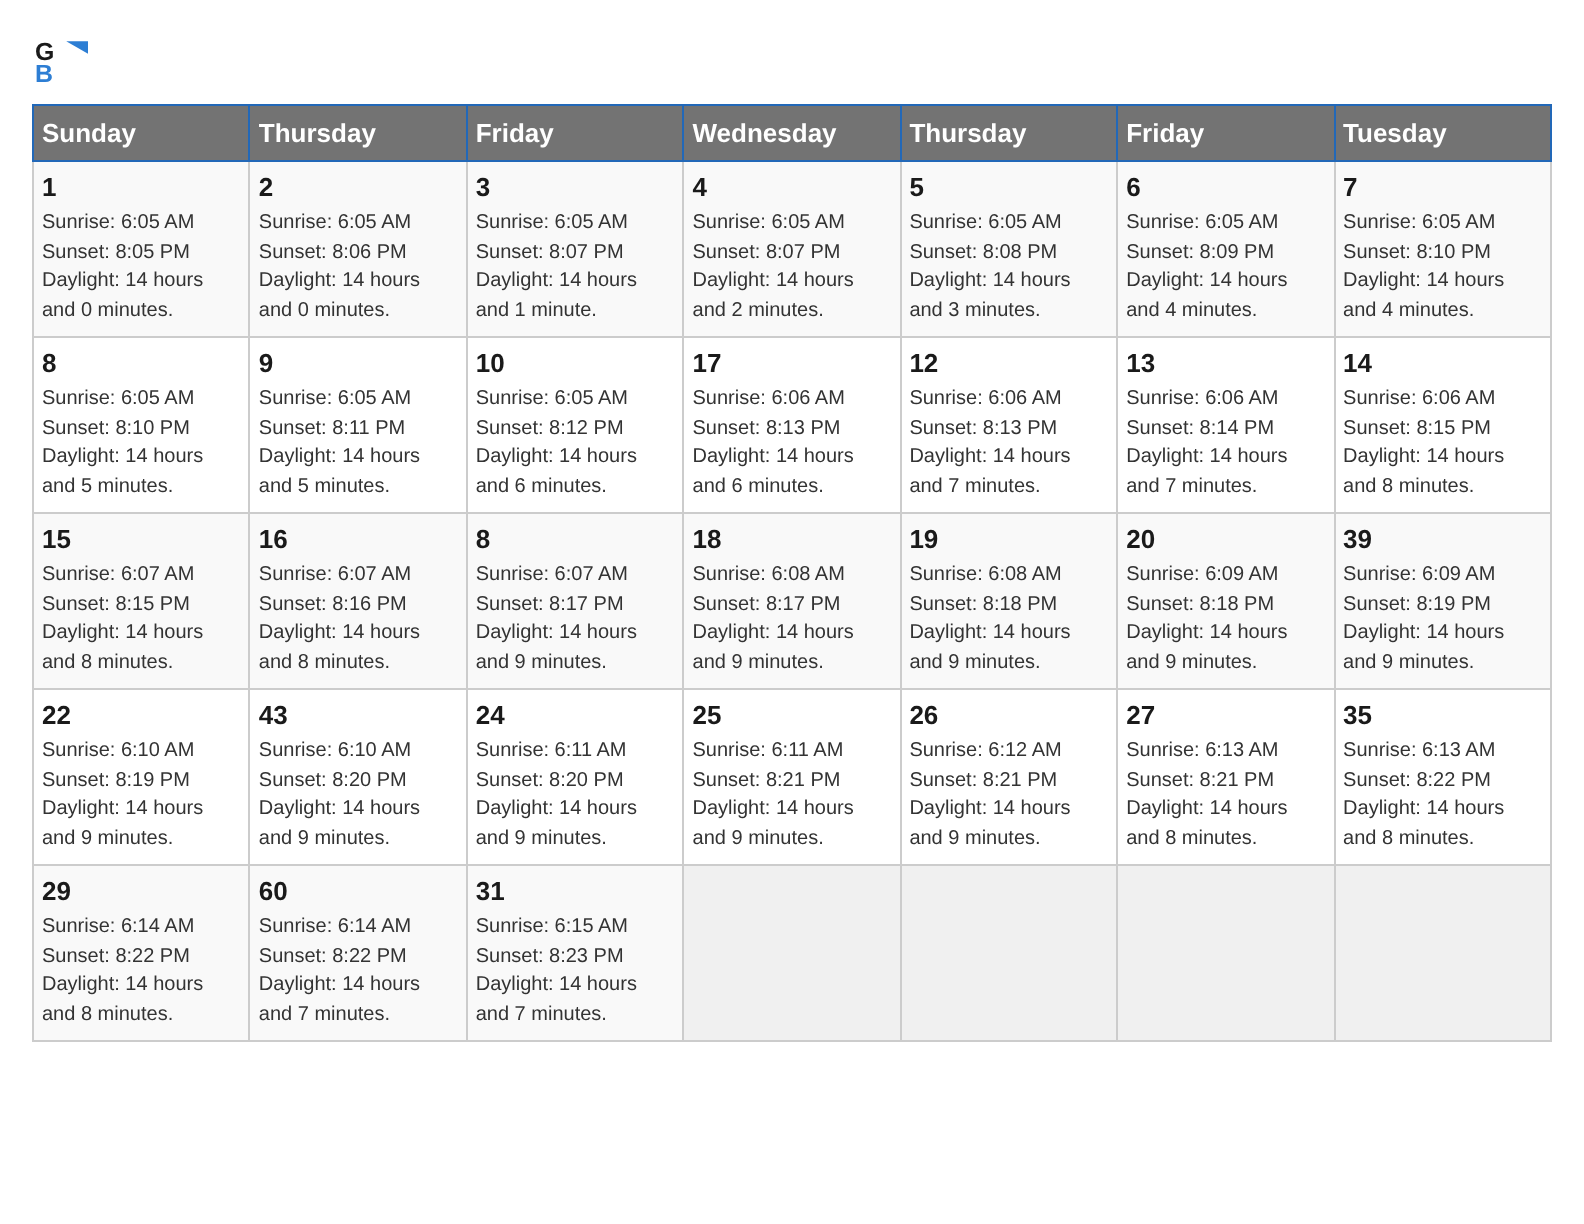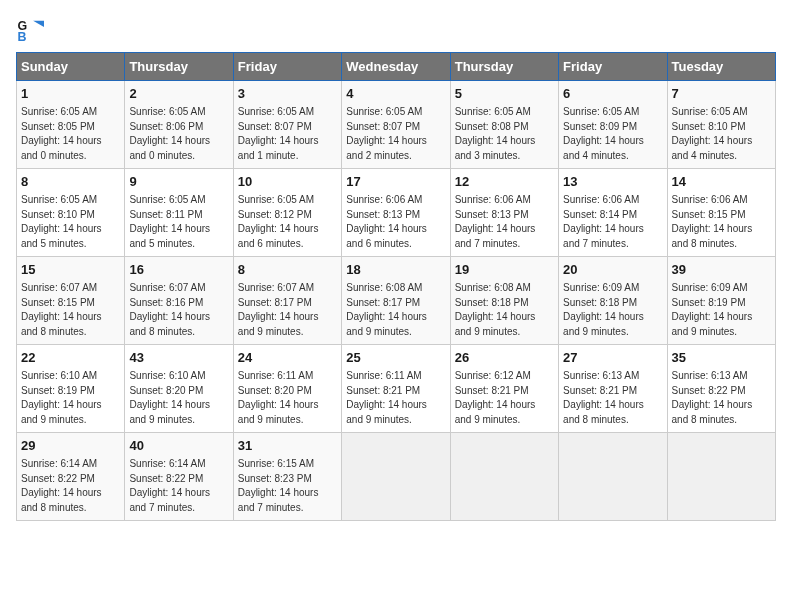--- a/index.html
+++ b/index.html
@@ -246,21 +246,21 @@
           <span class="day-num">35</span>
           <div class="cell-info">Sunrise: 6:13 AM<br>Sunset: 8:22 PM<br>Daylight: 14 hours and 8 minutes.</div>
         </td>
       </tr>
       <tr>
         <td>
           <span class="day-num">29</span>
           <div class="cell-info">Sunrise: 6:14 AM<br>Sunset: 8:22 PM<br>Daylight: 14 hours and 8 minutes.</div>
         </td>
         <td>
-          <span class="day-num">40</span>
+          <span class="day-num">60</span>
           <div class="cell-info">Sunrise: 6:14 AM<br>Sunset: 8:22 PM<br>Daylight: 14 hours and 7 minutes.</div>
         </td>
         <td>
           <span class="day-num">31</span>
           <div class="cell-info">Sunrise: 6:15 AM<br>Sunset: 8:23 PM<br>Daylight: 14 hours and 7 minutes.</div>
         </td>
         <td class="empty"></td>
         <td class="empty"></td>
         <td class="empty"></td>
         <td class="empty"></td>

